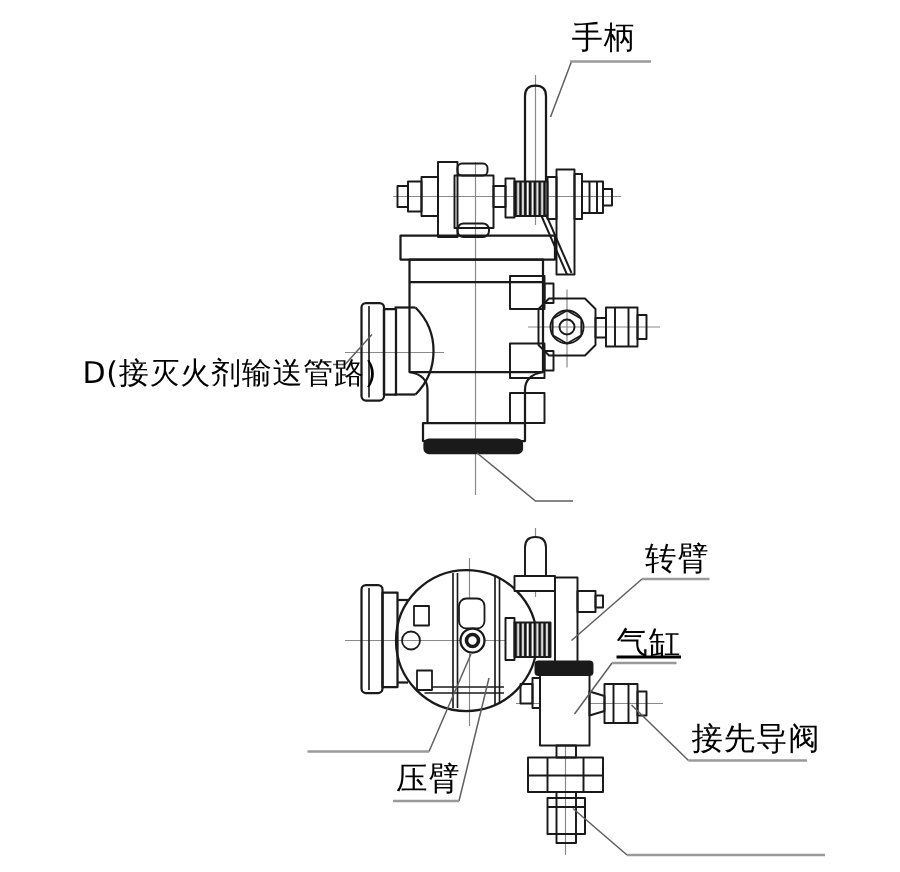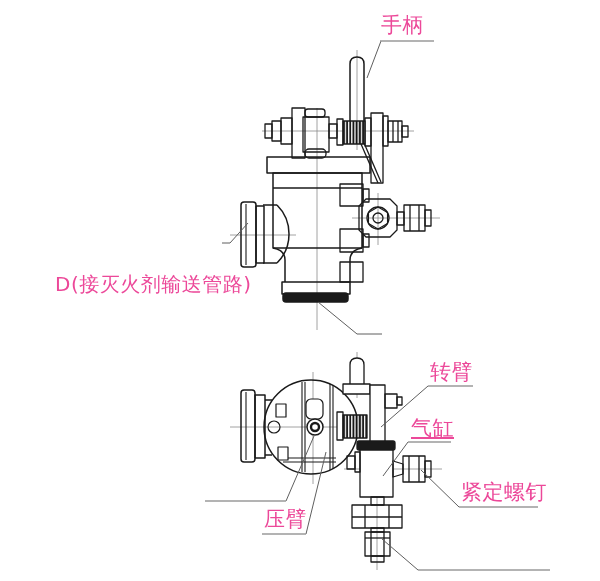--- a/index.html
+++ b/index.html
@@ -2,21 +2,21 @@
 <html><head>
 <meta charset="utf-8">
 <style>
   html,body{margin:0;padding:0;background:#ffffff;}
   .stage{
     position:relative;width:600px;height:581px;background:#ffffff;overflow:hidden;
     font-family:"DejaVu Sans","Liberation Sans",sans-serif;
   }
   .stage svg{position:absolute;left:0;top:0;}
   .lbl{
-    position:absolute;font-size:21px;line-height:21px;color:#ec4899;
+    position:absolute;font-size:21px;line-height:21px;color:#000000;
     white-space:nowrap;letter-spacing:0.5px;
   }
   .lbl.small{font-size:20px;line-height:20px;}
 </style>
 </head>
 <body>
 
 <div class="stage">
 
   <svg width="600" height="581" viewBox="0 0 600 581">
@@ -182,19 +182,19 @@
       <line x1="428" y1="386" x2="473" y2="386"></line>
       <line x1="408" y1="442" x2="451" y2="442"></line>
       <line x1="205" y1="501" x2="286" y2="501"></line>
       <line x1="262" y1="534" x2="306" y2="534"></line>
       <line x1="459" y1="507" x2="538" y2="507"></line>
       <line x1="418" y1="570" x2="550" y2="570"></line>
     </g>
   </svg>
 
   <div class="lbl" style="left:381px;top:15px;">手柄</div>
-  <div class="lbl small" style="left:55px;top:238px;margin-top:36px;">D(接灭火剂输送管路)</div>
+  <div class="lbl small" style="left:55px;top:238px;">D(接灭火剂输送管路)</div>
   <div class="lbl" style="left:430px;top:362px;">转臂</div>
   <div class="lbl" style="left:411px;top:418px;text-decoration:underline;">气缸</div>
   <div class="lbl" style="left:264px;top:509px;">压臂</div>
-  <div class="lbl" style="left:461px;top:482px;">紧定螺钉</div>
+  <div class="lbl" style="left:461px;top:482px;">接先导阀</div>
 
 </div>
 
 </body></html>

